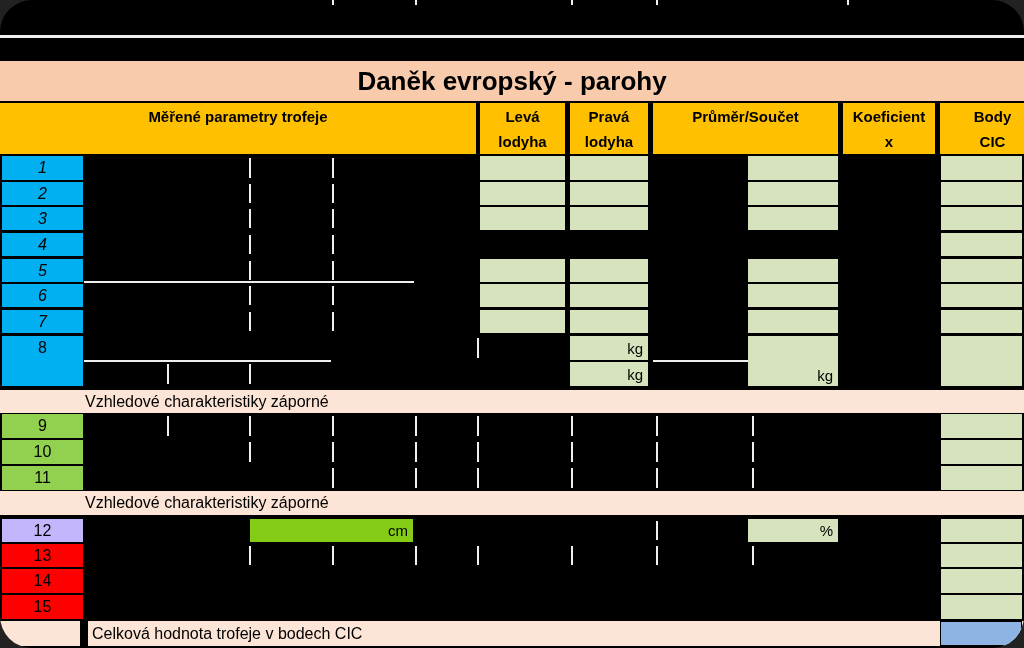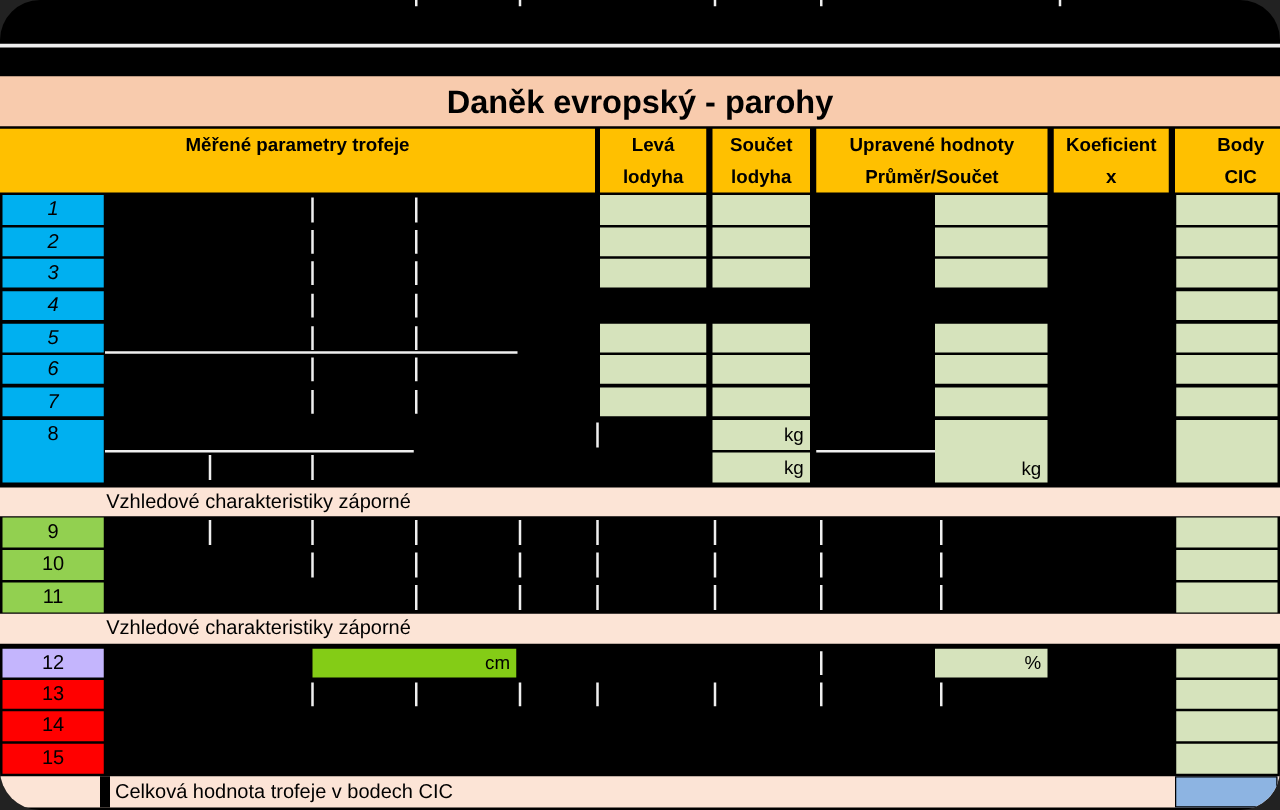--- a/index.html
+++ b/index.html
@@ -46,25 +46,24 @@
   </div>
 
   <div class="abs hcell hcell-measured" style="left: 0px; width: 476px; background: rgb(255, 192, 0);">
     <div>Měřené parametry trofeje</div>
   </div>
   <div class="abs hcell" style="left: 480px; width: 85px; background: rgb(255, 192, 0);">
     <div>Levá</div>
     <div>lodyha</div>
   </div>
   <div class="abs hcell" style="left: 570px; width: 78px; background: rgb(255, 192, 0);">
-    <div>Součet</div>
+    <div>Pravá</div>
     <div>lodyha</div>
   </div>
   <div class="abs hcell" style="left: 653px; width: 185px; background: rgb(255, 192, 0);">
-    <div>Upravené hodnoty</div>
     <div>Průměr/Součet</div>
   </div>
   <div class="abs hcell" style="left: 843px; width: 92px; background: rgb(255, 192, 0);">
     <div>Koeficient</div>
     <div>x</div>
   </div>
   <div class="abs hcell" style="left: 940px; width: 105px; background: rgb(255, 192, 0);">
     <div>Body</div>
     <div>CIC</div>
   </div>

